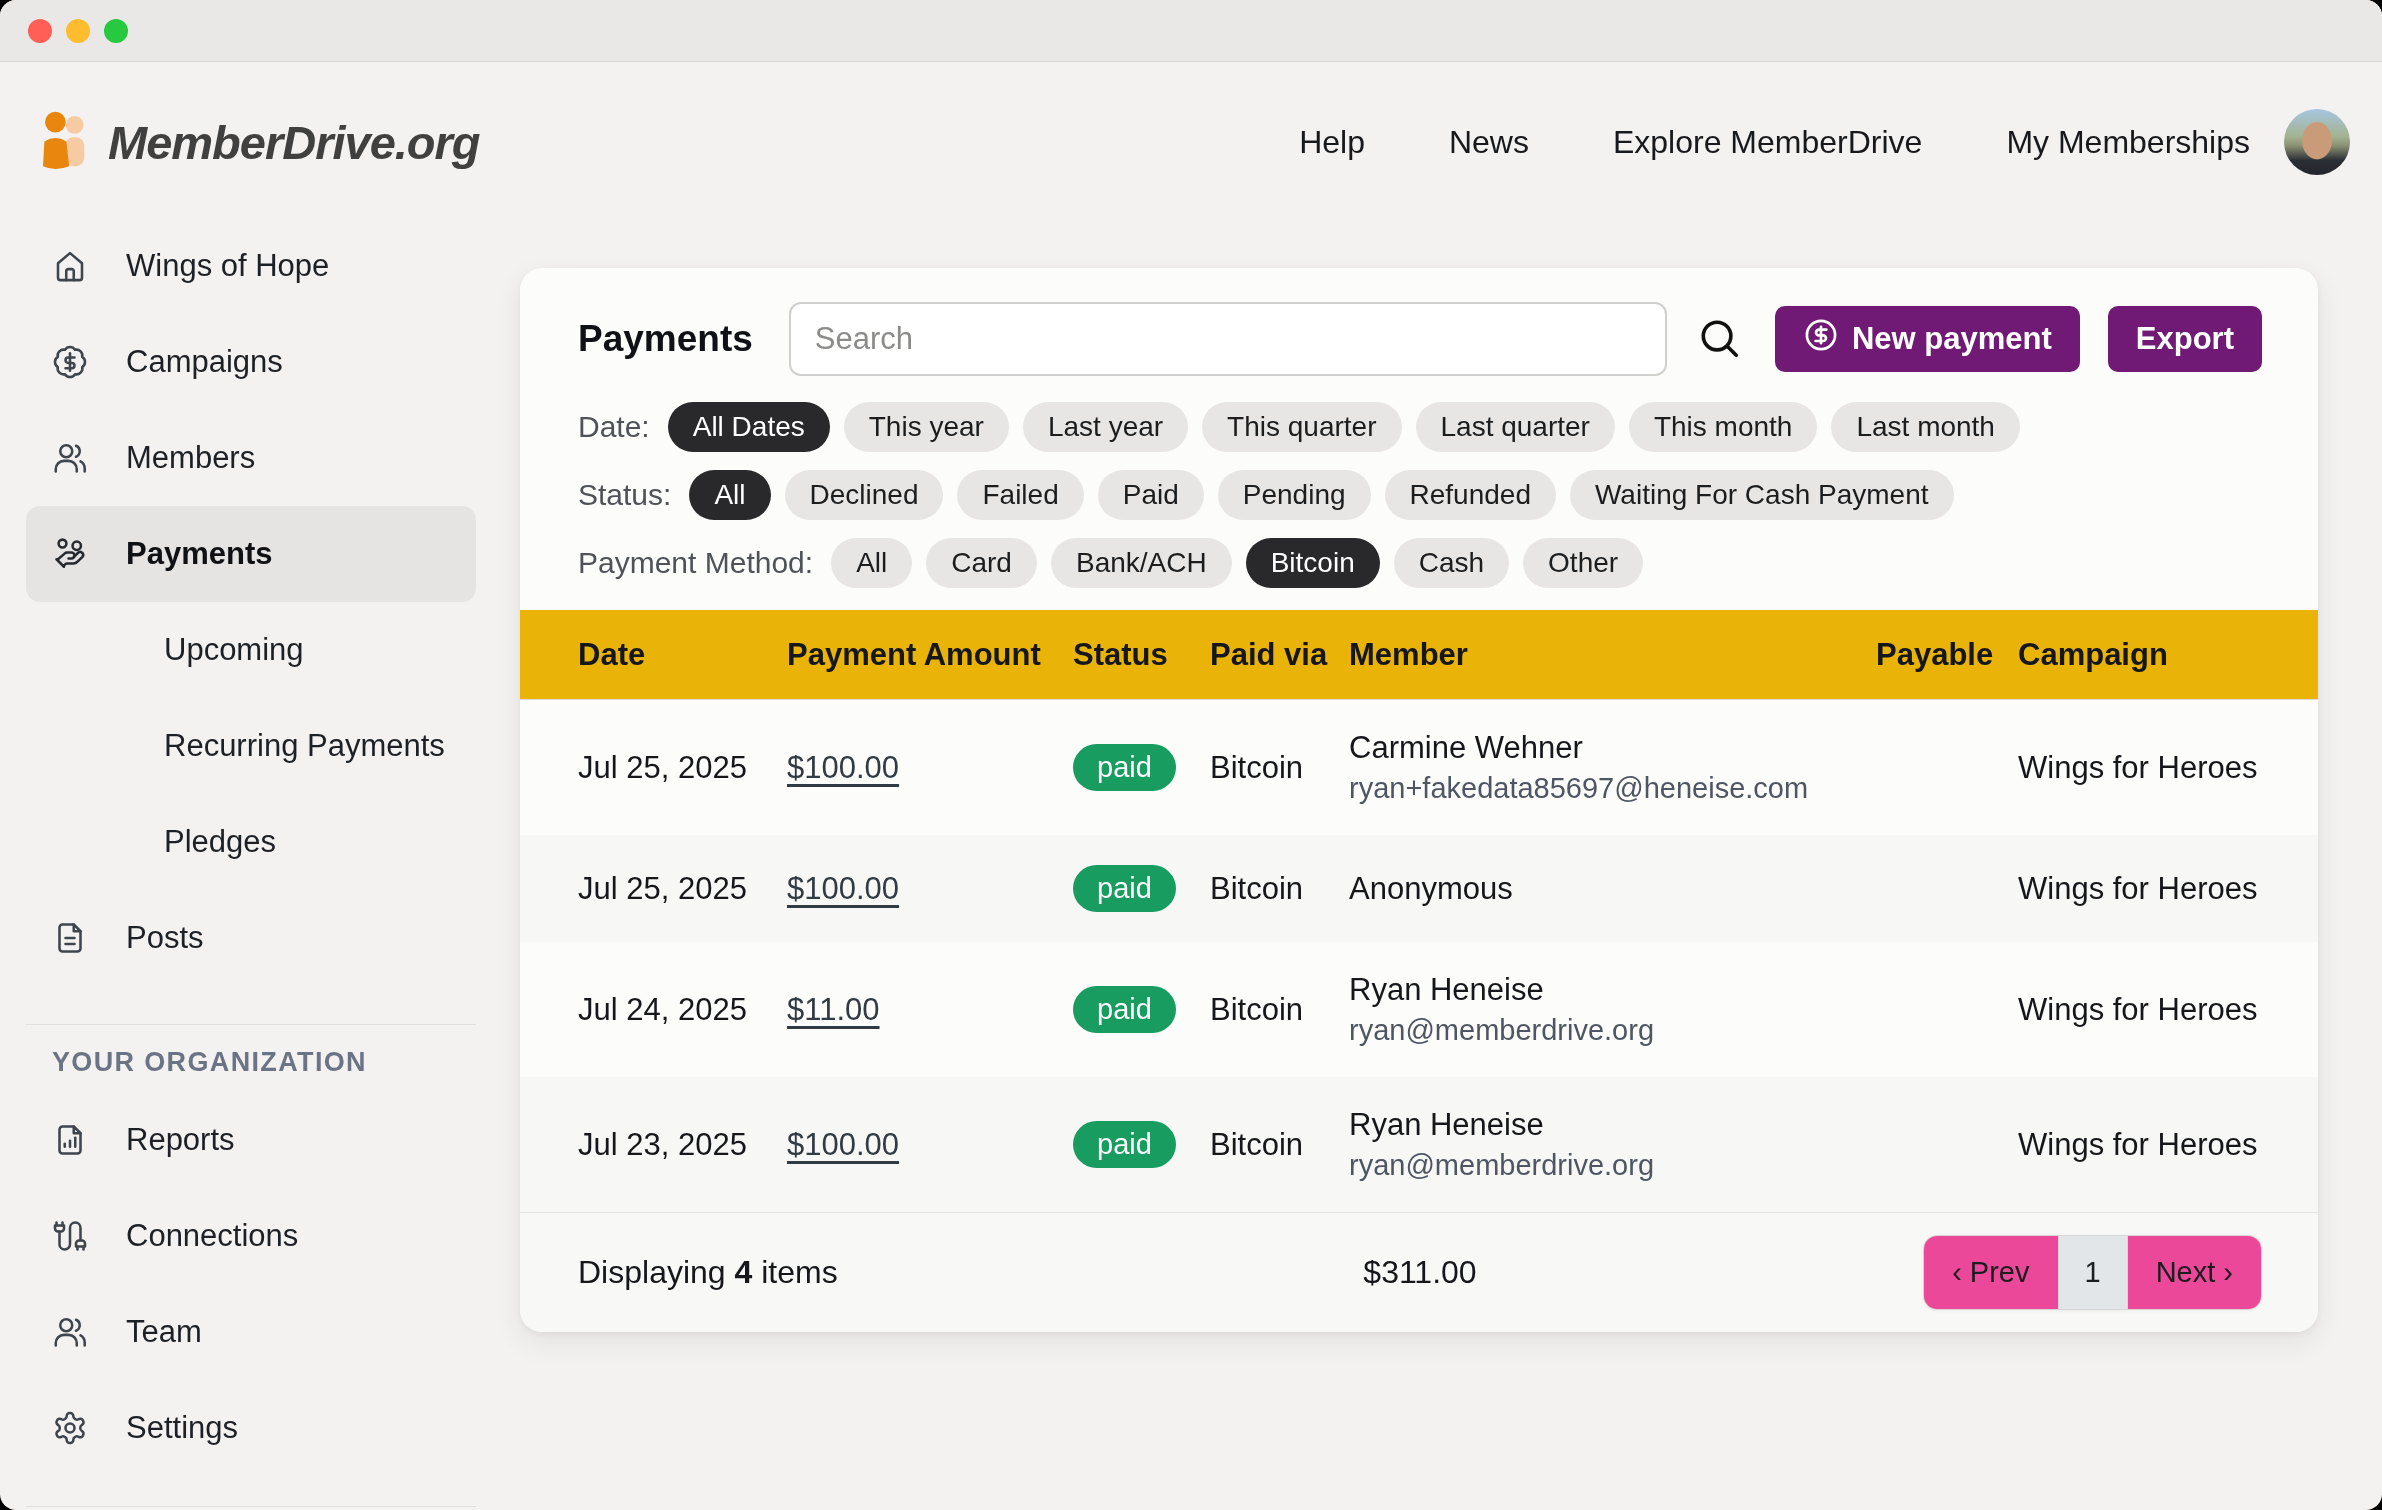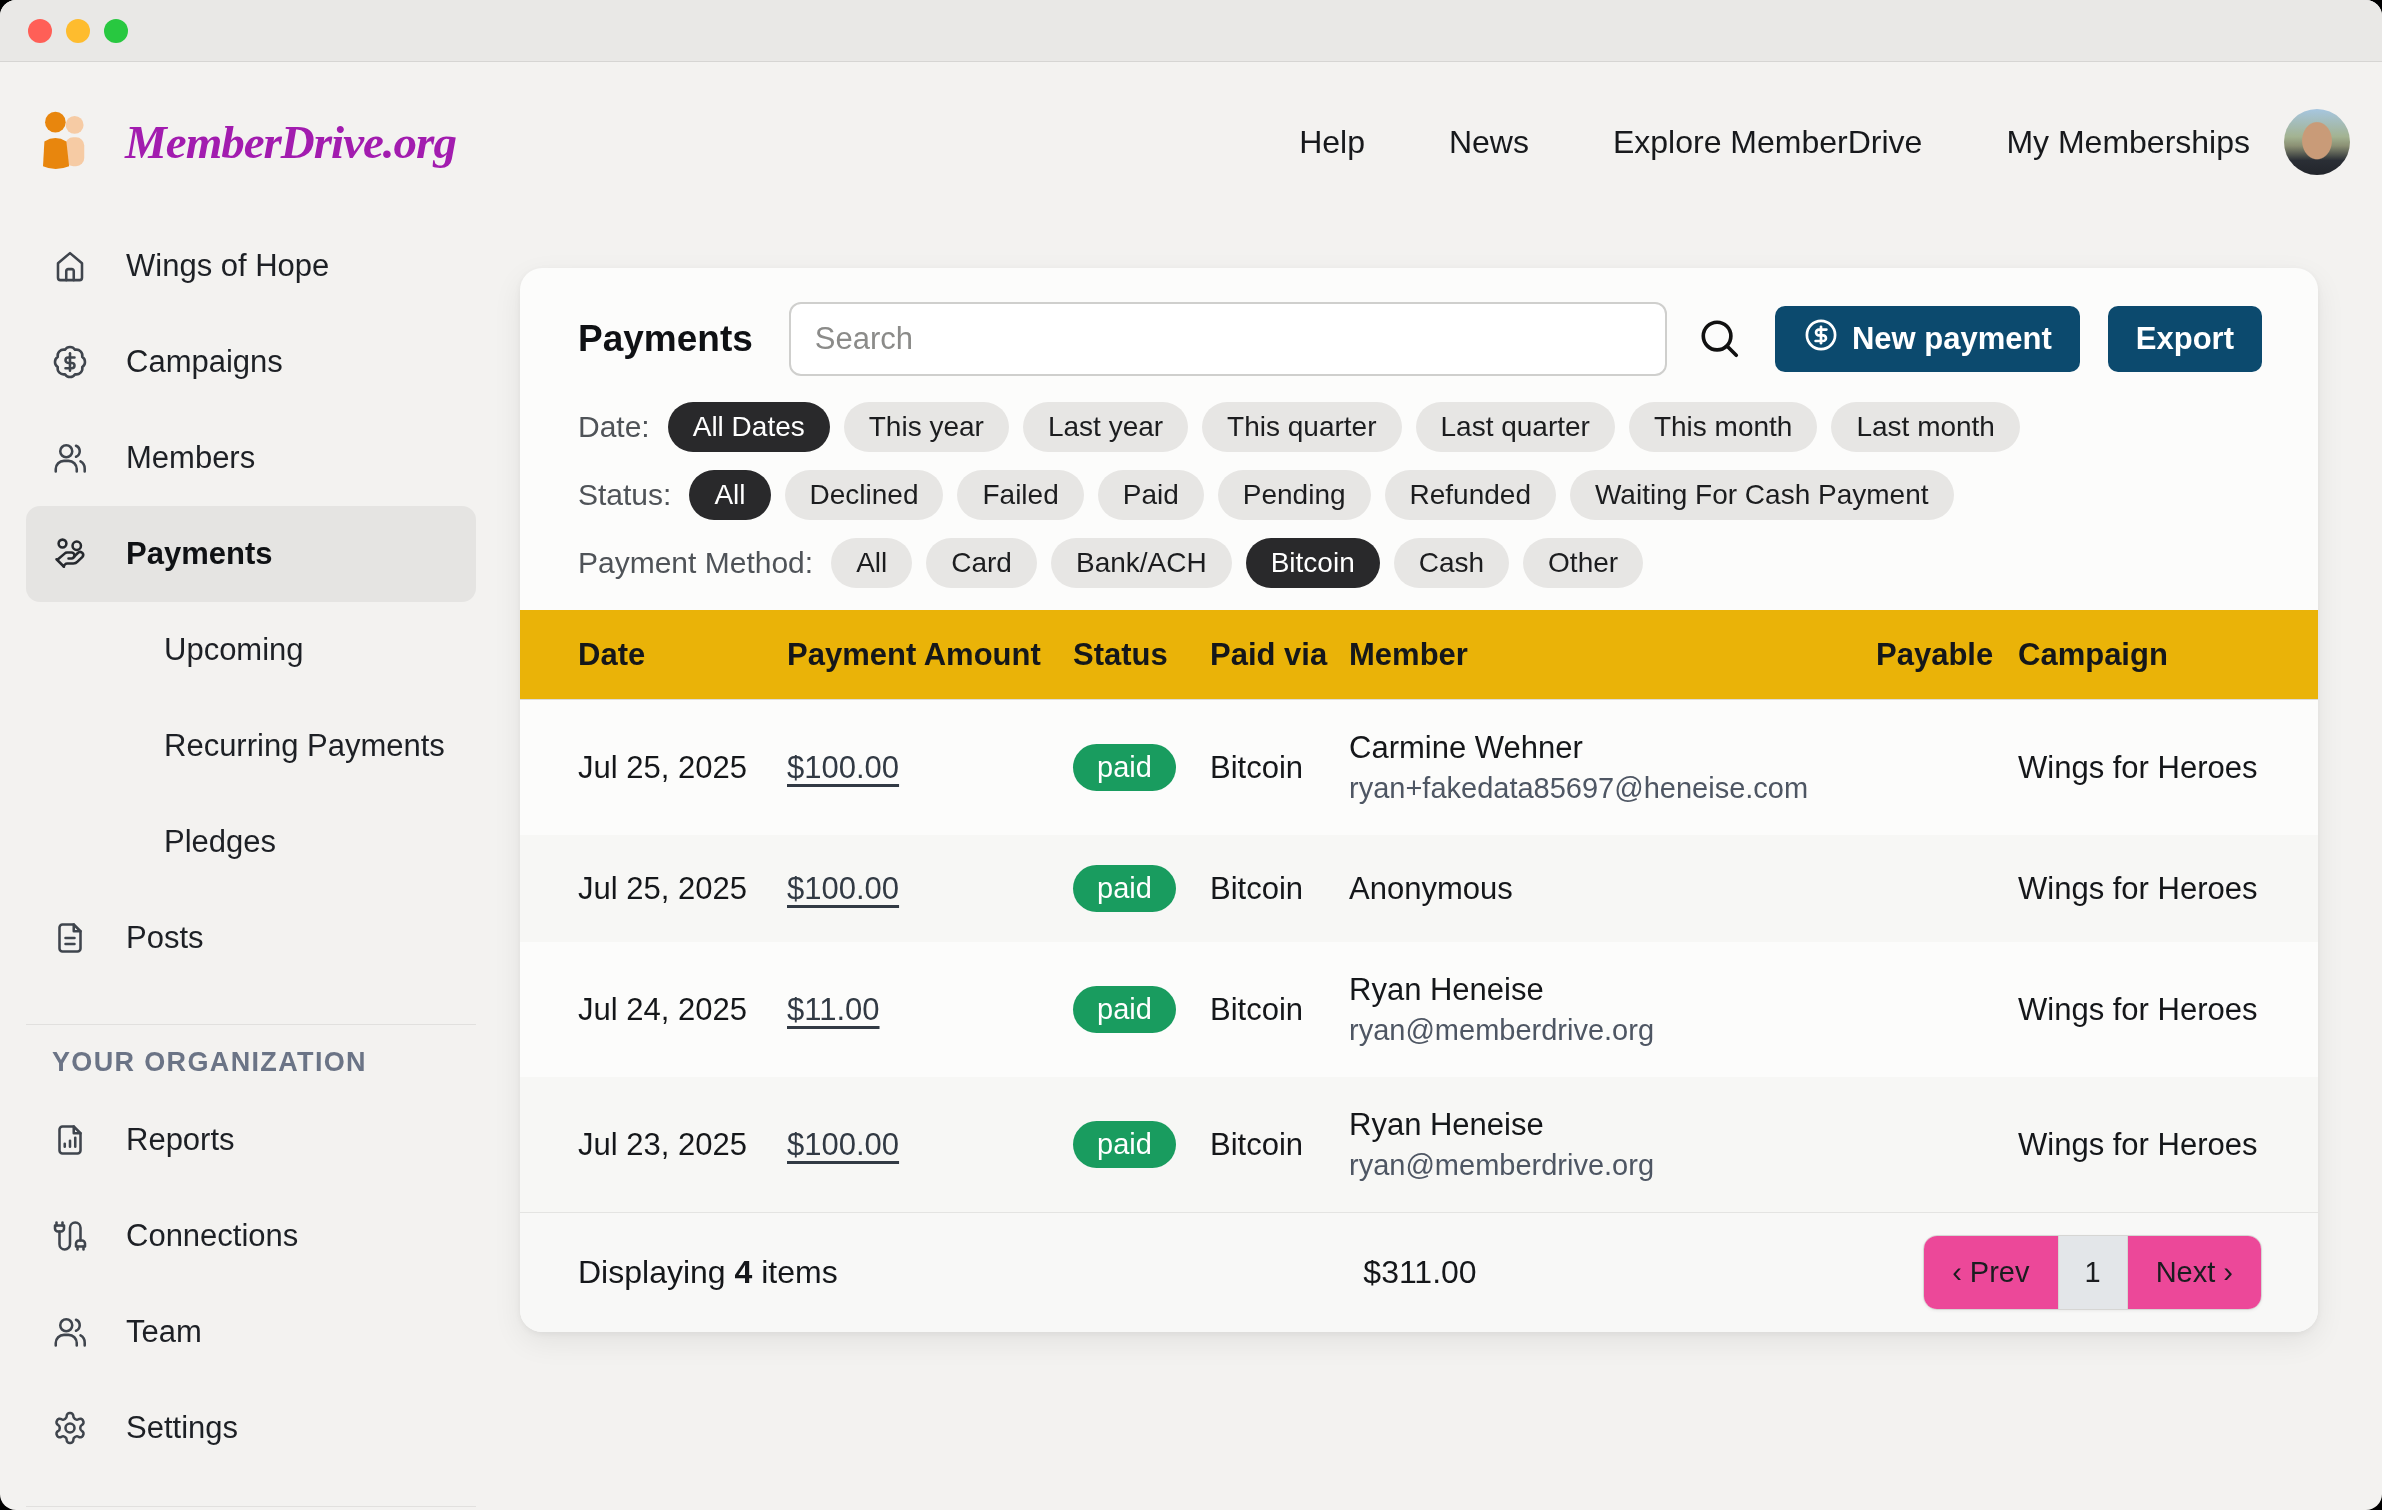--- a/index.html
+++ b/index.html
@@ -13,22 +13,22 @@
               background:#e9e8e6; border-bottom:1px solid #d6d5d3;
               display:flex; align-items:center; padding-left:28px; gap:14px; }
   .light { width:24px; height:24px; border-radius:50%; }
   .light.red { background:#ff5f57; } .light.yellow { background:#febc2e; }
   .light.green { background:#28c840; }
 
   
   .appheader { position:absolute; top:62px; left:0; right:0; height:160px;
                display:flex; align-items:center; padding:0 32px; }
   .logo { display:flex; align-items:center; gap:10px; }
-  .logo-text { font-family:Liberation Serif, serif; font-style:italic;
-               font-weight:bold; font-size:47px; color:#a21caf; letter-spacing:-1px;margin-left:17px; }
+  .logo-text { font-family:Liberation Sans, sans-serif; font-style:italic;
+               font-weight:bold; font-size:47px; color:#404040; letter-spacing:-1px; }
   .topnav { margin-left:auto; display:flex; align-items:center; gap:84px; }
   .topnav .navlink { font-size:32px; color:#17191c; cursor:pointer; }
   .avatar { width:66px; height:66px; border-radius:50%; margin-left:34px;
             background:
               radial-gradient(ellipse 24px 30px at 50% 48%, #c99b78 60%, rgba(201,155,120,0) 64%),
               linear-gradient(180deg,#a6c6e0 0%, #a3b391 42%, #8a8f73 56%, #2a2e35 78%, #22252b 100%); }
 
   
   .sidebar { position:absolute; left:26px; top:218px; width:450px; }
   .side-item { height:96px; display:flex; align-items:center; cursor:pointer; }
@@ -52,21 +52,21 @@
   .card-head { display:flex; align-items:center; padding:34px 56px 0 58px; }
   .page-title { font-size:37px; font-weight:bold; color:#0f1114; }
   .search-input { width:878px; height:74px; margin-left:36px; border:2px solid #cfcfcd;
                   border-radius:12px; padding:0 24px; font-size:31px; color:#15171a;
                   background:#fff; outline:none; font-family:inherit; }
   .search-input::placeholder { color:#8b8b89; }
   .search-btn { margin-left:28px; width:48px; height:48px; background:none; border:none;
                 color:#111; cursor:pointer; padding:0; }
   .search-btn svg { width:46px; height:46px; }
   .head-actions { margin-left:auto; display:flex; align-items:center; gap:28px; }
-  .btn-teal { display:flex; align-items:center; gap:13px; background:#0c4a6e; color:#fff;
+  .btn-teal { display:flex; align-items:center; gap:13px; background:#701a75; color:#fff;
               border:none; border-radius:10px; height:66px; padding:0 28px;
               font-size:31px; font-weight:bold; cursor:pointer; font-family:inherit; }
   .btn-teal svg { width:36px; height:36px; }
 
   
   .filters { padding:26px 56px 0 58px; display:flex; flex-direction:column; gap:18px; }
   .filter-row { display:flex; align-items:center; }
   .filter-label { font-size:30px; color:#4f5358; margin-right:18px; white-space:nowrap; }
   .chips { display:flex; align-items:flex-start; gap:14px; flex-wrap:nowrap; }
   .chip { background:#e7e6e4; color:#1c1d1f; border-radius:999px; padding:9px 25px;

